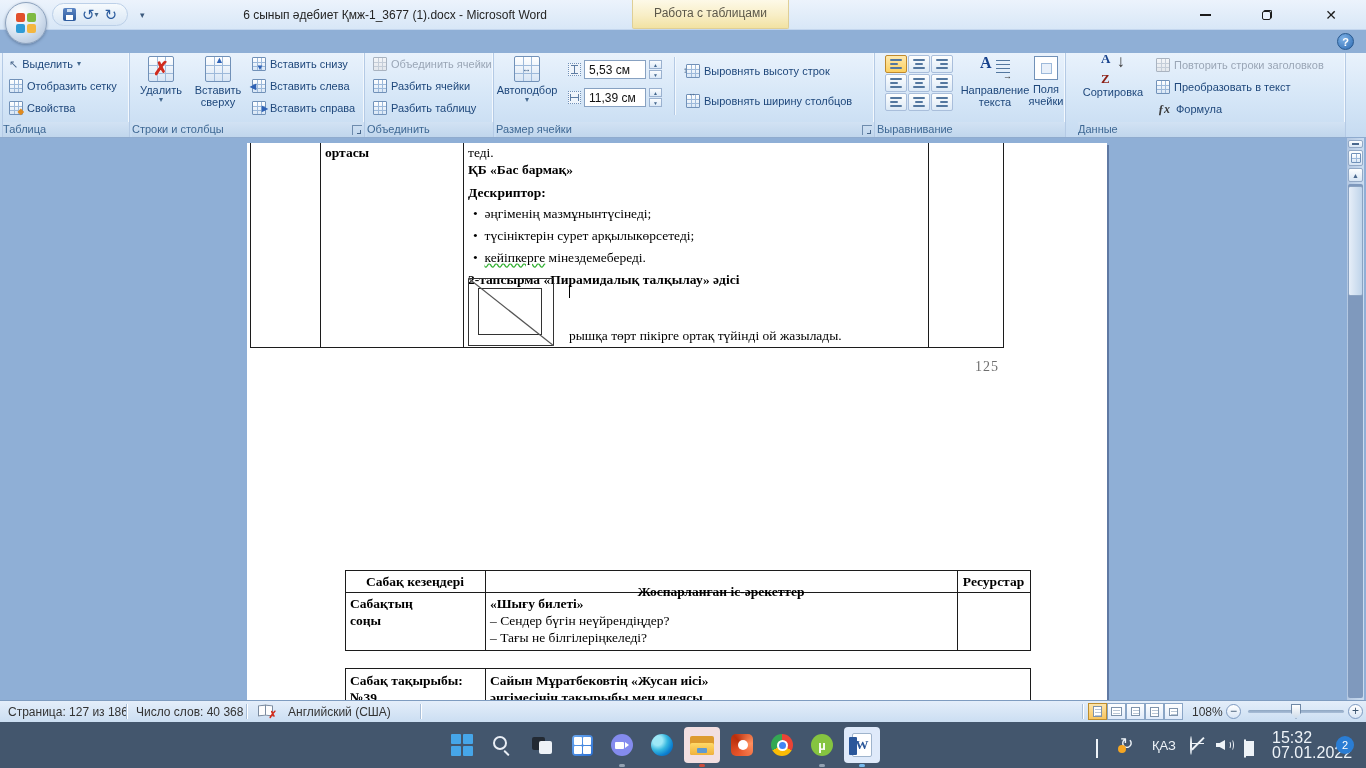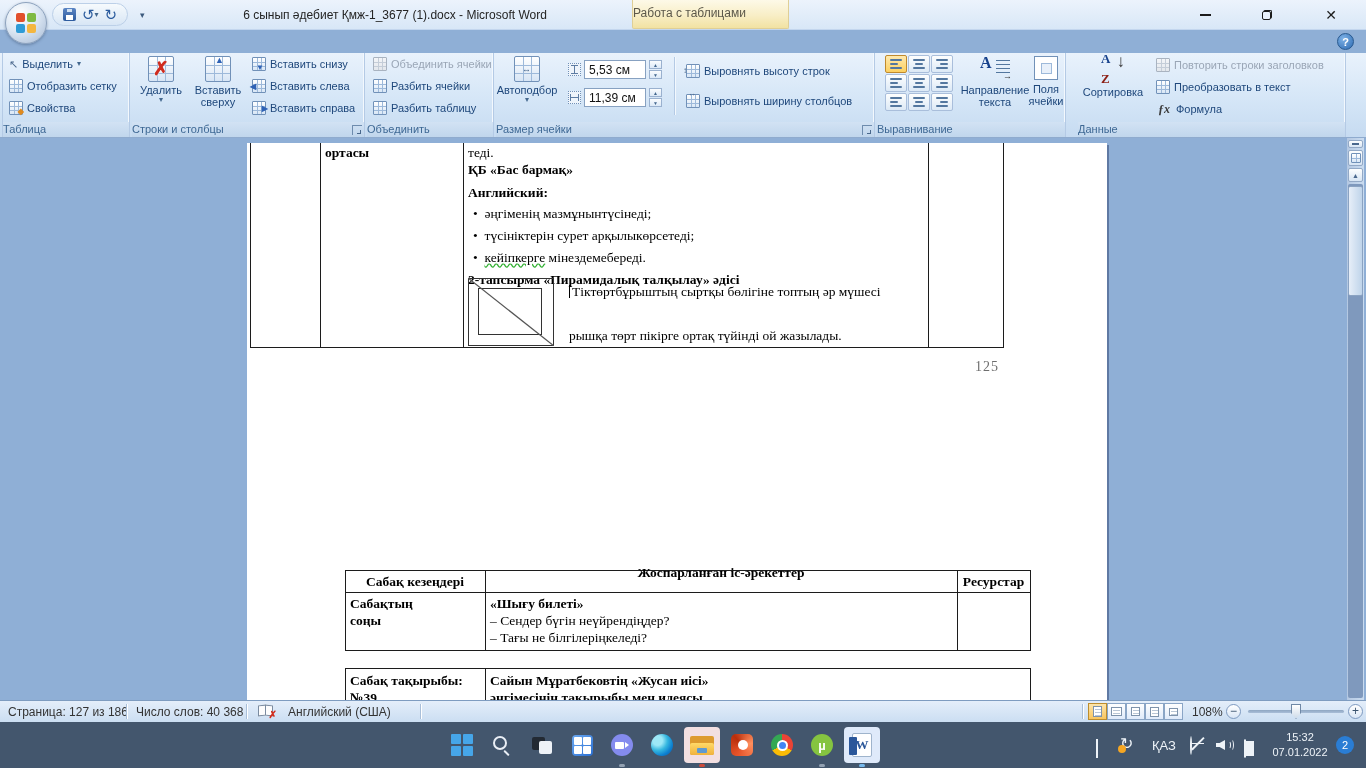--- a/index.html
+++ b/index.html
@@ -11,21 +11,21 @@
 #officeBtn{position:absolute;left:5px;top:2px;width:42px;height:42px;border-radius:50%;background:radial-gradient(circle at 35% 28%,#ffffff,#dde8f4 45%,#a9bcd6 95%);border:1px solid #8da2bd;z-index:30;display:flex;align-items:center;justify-content:center;box-shadow:0 1px 3px rgba(40,60,90,.4)}
 .o-logo{display:grid;grid-template-columns:9px 9px;grid-template-rows:9px 9px;gap:2px}
 .o-logo span{border-radius:2px}
 #qat{position:absolute;left:52px;top:3px;height:23px;display:flex;align-items:center;gap:6px;padding:0 10px;border:1px solid #bcd0e8;border-radius:12px;background:linear-gradient(#f6fafd,#d8e6f5)}
 .qbtn{color:#2c5c9e;font-size:15px;line-height:15px;display:flex;align-items:center}
 .floppy{width:13px;height:13px;background:linear-gradient(#5b85c4,#2d5b9e);border-radius:2px;position:relative}
 .floppy i{position:absolute;left:3px;bottom:1px;width:7px;height:5px;background:#fff}
 .floppy u{position:absolute;left:4px;top:1px;width:5px;height:3px;background:#cfe0f2}
 .dd{font-size:8px;color:#44688f;line-height:8px}
 #docTitle{position:absolute;left:180px;top:8px;width:430px;text-align:center;font-size:12px;color:#242424;white-space:nowrap}
-#ctxHeader{position:absolute;left:632px;top:0;width:157px;height:29px;background:linear-gradient(#fdf9e8,#f8eec6 55%,#f2e2a2);border:1px solid #dfcf96;border-top:none;border-radius:0 0 2px 2px;text-align:left;line-height:27px;font-size:12px;color:#5c584a}
+#ctxHeader{position:absolute;left:632px;top:0;width:157px;height:29px;background:linear-gradient(#fdf9e8,#f8eec6 55%,#f2e2a2);border:1px solid #dfcf96;border-top:none;border-radius:0 0 2px 2px;text-align:center;line-height:27px;font-size:12px;color:#5c584a}
 .winctl{position:absolute;top:0;width:46px;height:30px;display:flex;align-items:center;justify-content:center;color:#1b1b1b}
 .minbar{width:11px;height:2px;background:#1b1b1b}
 .resq{position:relative;width:10px;height:10px}
 .resq s{position:absolute;width:9px;height:9px;border:1.3px solid #1b1b1b;border-radius:2px;text-decoration:none}
 .resq s.b{left:0;bottom:0;background:#e9f1fb}
 .resq s.f{right:0;top:0;border-left-color:transparent;border-bottom-color:transparent}
 .xglyph{font-size:14px}
 
 #tabrow{position:absolute;left:0;top:30px;width:1366px;height:23px;background:linear-gradient(#d9e8f8,#c0d6f0)}
 #ctxBackdrop{position:absolute;left:631px;top:0;width:159px;height:23px;background:rgba(252,242,205,.5)}
@@ -143,21 +143,21 @@
 .globe{position:relative;width:15px;height:15px;border:1.5px solid #eef3f8;border-radius:50%}
 .globe i{position:absolute;left:-1px;top:5.5px;width:14px;height:1.5px;background:#eef3f8}
 .globe u{position:absolute;left:6px;top:-2px;width:1.5px;height:17px;background:#eef3f8;transform:rotate(45deg)}
 .spk{position:relative;width:18px;height:14px}
 .spk .bd{position:absolute;left:0;top:2px;width:9px;height:10px;background:#eef3f8;clip-path:polygon(0 30%,40% 30%,100% 0,100% 100%,40% 70%,0 70%)}
 .spk .w1{position:absolute;left:10px;top:3px;width:5px;height:8px;border:1.5px solid transparent;border-right-color:#eef3f8;border-radius:50%}
 .spk .w2{position:absolute;left:12px;top:1px;width:6px;height:12px;border:1.5px solid transparent;border-right-color:#eef3f8;border-radius:50%}
 .batt{position:relative;width:17px;height:9px;border:1.4px solid #eef3f8;border-radius:2px}
 .batt i{position:absolute;left:1px;top:1px;bottom:1px;width:8px;background:#eef3f8}
 .batt u{position:absolute;right:-4px;top:2px;width:2px;height:4px;background:#eef3f8;border-radius:0 1px 1px 0}
-.clock{font-size:11px;line-height:15px;text-align:center}
+.clock{font-size:16px;line-height:15px;text-align:left}
 .badge{width:18px;height:18px;border-radius:50%;background:#2a7dd4;color:#fff;font-size:11px;text-align:center;line-height:18px}
 </style>
 </head>
 <body>
 
 <div id="screen">
 
   <div id="titlebar">
     <div id="docTitle">6 сынып әдебиет Қмж-1_3677 (1).docx  -  Microsoft Word</div>
     <div id="ctxHeader">Работа с таблицами</div>
@@ -442,48 +442,48 @@
       <div class="tl" style="left:3px;top:0;width:1px;height:205px"></div>
       <div class="tl" style="left:73px;top:0;width:1px;height:205px"></div>
       <div class="tl" style="left:216px;top:0;width:1px;height:205px"></div>
       <div class="tl" style="left:681px;top:0;width:1px;height:205px"></div>
       <div class="tl" style="left:756px;top:0;width:1px;height:205px"></div>
       <div class="tl" style="left:3px;top:204px;width:754px;height:1px"></div>
 
       <div class="dt db" style="left:78px;top:1px">ортасы</div>
       <div class="dt" style="left:221px;top:1px">теді.</div>
       <div class="dt db" style="left:221px;top:18px">ҚБ «Бас бармақ»</div>
-      <div class="dt db" style="left:221px;top:41px">Английский:</div>
+      <div class="dt db" style="left:221px;top:41px">Дескриптор:</div>
       <div class="dt bullet" style="left:226px;top:62px">әңгіменің мазмұнынтүсінеді;</div>
       <div class="dt bullet" style="left:226px;top:84px">түсініктерін сурет арқылыкөрсетеді;</div>
       <div class="dt bullet" style="left:226px;top:106px"><span class="wavy">кейіпкерге</span> <span>мінездемебереді.</span></div>
       <div class="dt db" style="left:221px;top:128px">2-тапсырма «Пирамидалық талқылау» әдісі</div>
 
       <div class="pyrbox" style="left:221px;top:135px;width:86px;height:68px"></div>
       <div class="pyrbox" style="left:231px;top:145px;width:64px;height:47px"></div>
       <svg class="abs" style="left:221px;top:135px" width="86" height="68">
           <line x1="0" y1="0" x2="86" y2="68" stroke="#555" stroke-width="1.2"></line>
         </svg>
-      <div class="dt" style="left:322px;top:140px"><span class="caret"></span><span>Тіктөртбұрыштың  сыртқы  бөлігіне топтың әр мүшесі</span></div>
+      <div class="dt" style="left:322px;top:140px"><span class="caret"></span></div>
       <div class="dt" style="left:322px;top:184px">рышқа төрт пікірге ортақ түйінді ой жазылады.</div>
 
       <div class="dt" id="pageNum" style="left:728px;top:215px">125</div>
     </div>
 
     <div class="page" style="top:322px;height:240px">
 
       <div class="tl" style="left:98px;top:110px;width:686px;height:1px"></div>
       <div class="tl" style="left:98px;top:132px;width:686px;height:1px"></div>
       <div class="tl" style="left:98px;top:190px;width:686px;height:1px"></div>
       <div class="tl" style="left:98px;top:110px;width:1px;height:81px"></div>
       <div class="tl" style="left:238px;top:110px;width:1px;height:81px"></div>
       <div class="tl" style="left:710px;top:110px;width:1px;height:81px"></div>
       <div class="tl" style="left:783px;top:110px;width:1px;height:81px"></div>
       <div class="dt db" style="left:98px;top:113px;width:140px;text-align:center">Сабақ кезеңдері</div>
-      <div class="dt db" style="left:238px;top:104px;width:472px;text-align:center">Жоспарланған  іс-әрекеттер</div>
+      <div class="dt db" style="left:238px;top:123px;width:472px;text-align:center">Жоспарланған  іс-әрекеттер</div>
       <div class="dt db" style="left:710px;top:113px;width:73px;text-align:center">Ресурстар</div>
       <div class="dt db" style="left:103px;top:135px">Сабақтың</div>
       <div class="dt db" style="left:103px;top:152px">соңы</div>
       <div class="dt db" style="left:243px;top:135px">«Шығу билеті»</div>
       <div class="dt" style="left:243px;top:152px">– Сендер бүгін неүйрендіңдер?</div>
       <div class="dt" style="left:243px;top:169px">– Тағы не білгілеріңкеледі?</div>
 
       <div class="tl" style="left:98px;top:208px;width:686px;height:1px"></div>
       <div class="tl" style="left:98px;top:208px;width:1px;height:32px"></div>
       <div class="tl" style="left:238px;top:208px;width:1px;height:32px"></div>

